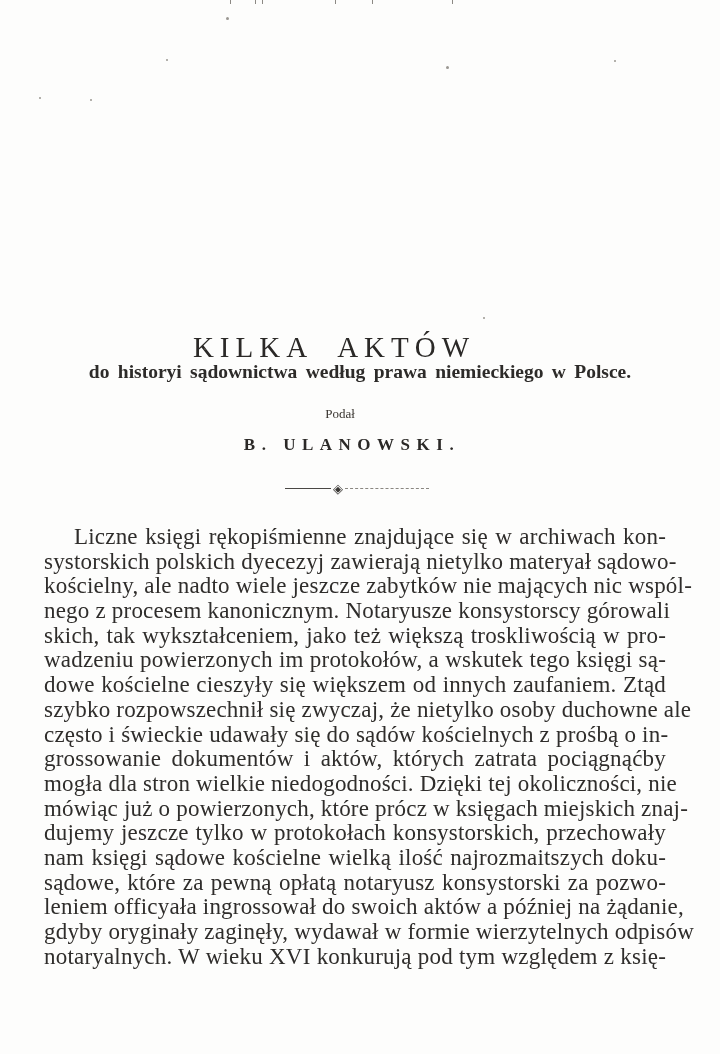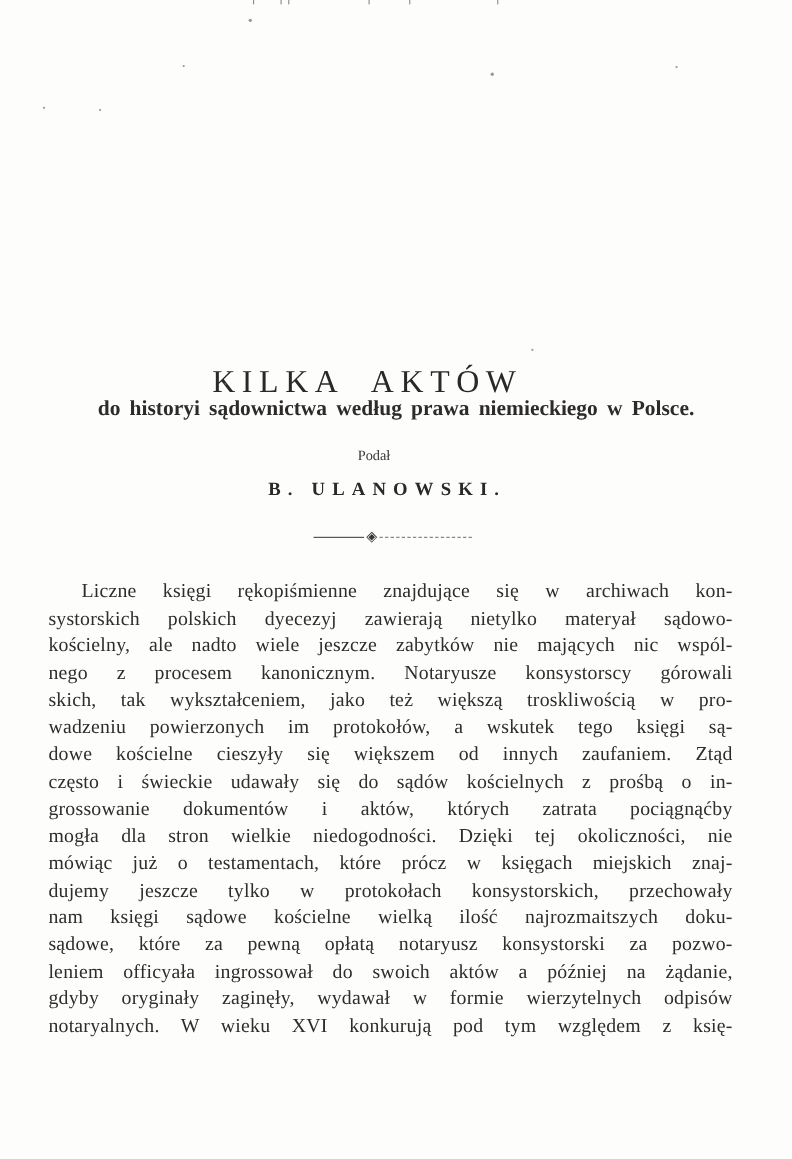--- a/index.html
+++ b/index.html
@@ -88,21 +88,21 @@
   .rule-right {
     width: 84px;
     height: 0;
     border-top: 1px dashed #8a8781;
   }
   .bodytext {
     position: absolute;
     top: 525px;
     left: 44px;
     width: 622px;
-    font-size: 18px;
+    font-size: 23px;
     letter-spacing: 0.2px;
     color: #2f2d2b;
     font-family: Liberation Serif, serif;
   }
   .line {
     height: 24.7px;
     line-height: 24.7px;
     text-align: justify;
     text-align-last: justify;
     white-space: nowrap;
@@ -143,24 +143,25 @@
   </div>
 
   <div class="bodytext">
     <div class="line indent">Liczne księgi rękopiśmienne znajdujące się w archiwach kon-</div>
     <div class="line">systorskich polskich dyecezyj zawierają nietylko materyał sądowo-</div>
     <div class="line">kościelny, ale nadto wiele jeszcze zabytków nie mających nic wspól-</div>
     <div class="line">nego z procesem kanonicznym. Notaryusze konsystorscy górowali</div>
     <div class="line">skich, tak wykształceniem, jako też większą troskliwością w pro-</div>
     <div class="line">wadzeniu powierzonych im protokołów, a wskutek tego księgi są-</div>
     <div class="line">dowe kościelne cieszyły się większem od innych zaufaniem. Ztąd</div>
+    <div class="line">szybko rozpowszechnił się zwyczaj, że nietylko osoby duchowne ale</div>
     <div class="line">często i świeckie udawały się do sądów kościelnych z prośbą o in-</div>
     <div class="line">grossowanie dokumentów i aktów, których zatrata pociągnąćby</div>
     <div class="line">mogła dla stron wielkie niedogodności. Dzięki tej okoliczności, nie</div>
-    <div class="line">mówiąc już o testamentach, które prócz w księgach miejskich znaj-</div>
+    <div class="line">mówiąc już o powierzonych, które prócz w księgach miejskich znaj-</div>
     <div class="line">dujemy jeszcze tylko w protokołach konsystorskich, przechowały</div>
     <div class="line">nam księgi sądowe kościelne wielką ilość najrozmaitszych doku-</div>
     <div class="line">sądowe, które za pewną opłatą notaryusz konsystorski za pozwo-</div>
     <div class="line">leniem officyała ingrossował do swoich aktów a później na żądanie,</div>
     <div class="line">gdyby oryginały zaginęły, wydawał w formie wierzytelnych odpisów</div>
     <div class="line">notaryalnych. W wieku XVI konkurują pod tym względem z księ-</div>
   </div>
 
   <div class="tick" style="left:230px;"></div>
   <div class="tick" style="left:255px;"></div>

